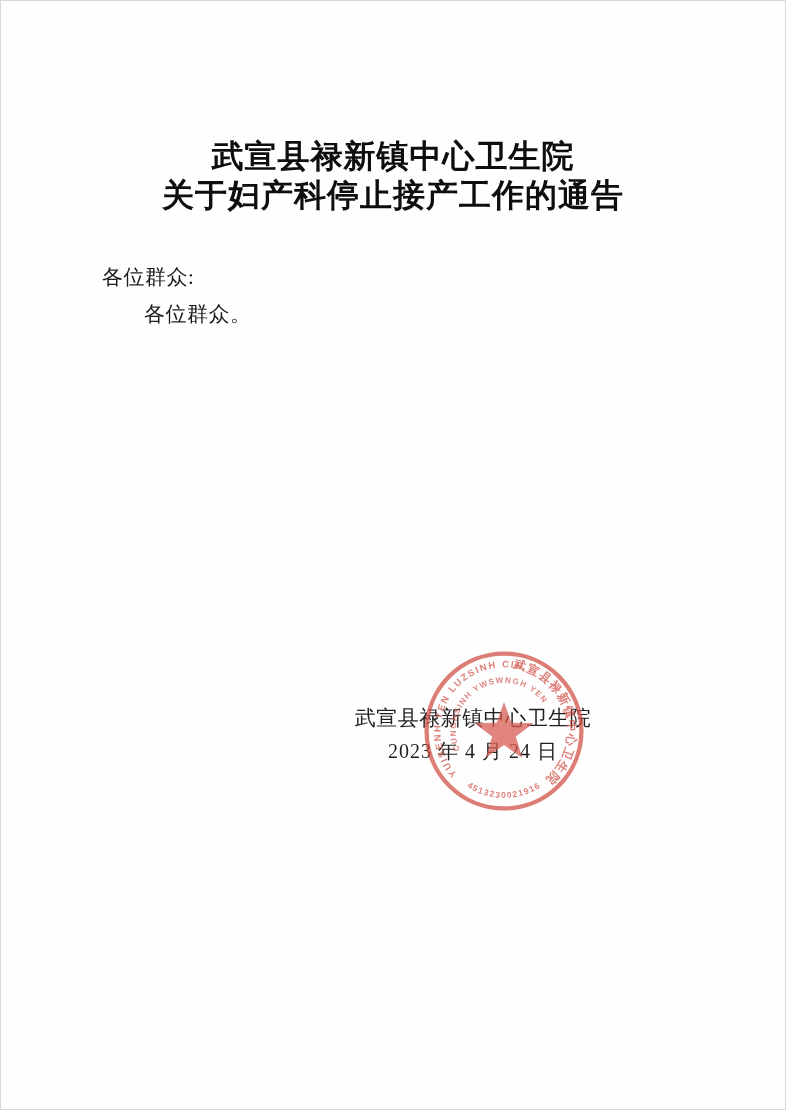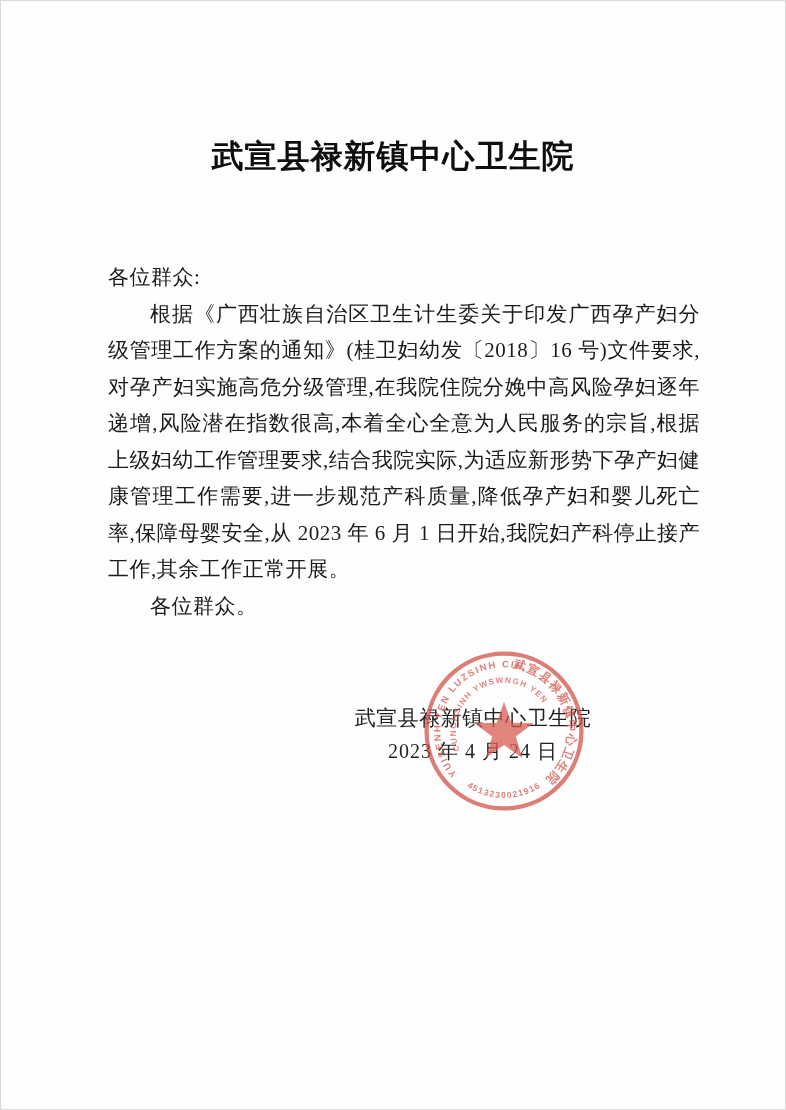--- a/index.html
+++ b/index.html
@@ -29,21 +29,21 @@
     font-weight: bold;
     font-size: 32px;
     line-height: 39px;
     color: #0e0e0e;
     letter-spacing: 1px;
   }
   .doc-title span { display: block; }
   .body-text {
     position: absolute;
     top: 258px;
-    left: 107px;
+    left: 101px;
     width: 592px;
     font-size: 21px;
     line-height: 36.5px;
     color: #1b1b1b;
     text-align: justify;
     letter-spacing: 0.5px;
   }
   .body-text p { margin: 0; }
   .para { text-indent: 2em; }
   .sign-block {
@@ -100,25 +100,25 @@
     letter-spacing: 1.5px;
   }
 </style>
 </head>
 <body>
 
 <div class="page">
 
   <h1 class="doc-title">
     <span>武宣县禄新镇中心卫生院</span>
+    <span>关于妇产科停止接产工作的通告</span>
   </h1>
 
   <div class="body-text">
     <p class="salutation">各位群众:</p>
-    <p class="para">根据《广西壮族自治区卫生计生委关于印发广西孕产妇分级管理工作方案的通知》(桂卫妇幼发〔2018〕16 号)文件要求,对孕产妇实施高危分级管理,在我院住院分娩中高风险孕妇逐年递增,风险潜在指数很高,本着全心全意为人民服务的宗旨,根据上级妇幼工作管理要求,结合我院实际,为适应新形势下孕产妇健康管理工作需要,进一步规范产科质量,降低孕产妇和婴儿死亡率,保障母婴安全,从 2023 年 6 月 1 日开始,我院妇产科停止接产工作,其余工作正常开展。</p>
     <p class="para">各位群众。</p>
   </div>
 
   <div class="sign-block">
     <div class="sign-org">武宣县禄新镇中心卫生院</div>
     <div class="sign-date">2023 年 4 月 24 日</div>
   </div>
 
   <div class="seal">
     <svg viewBox="0 0 200 200" xmlns="http://www.w3.org/2000/svg">

